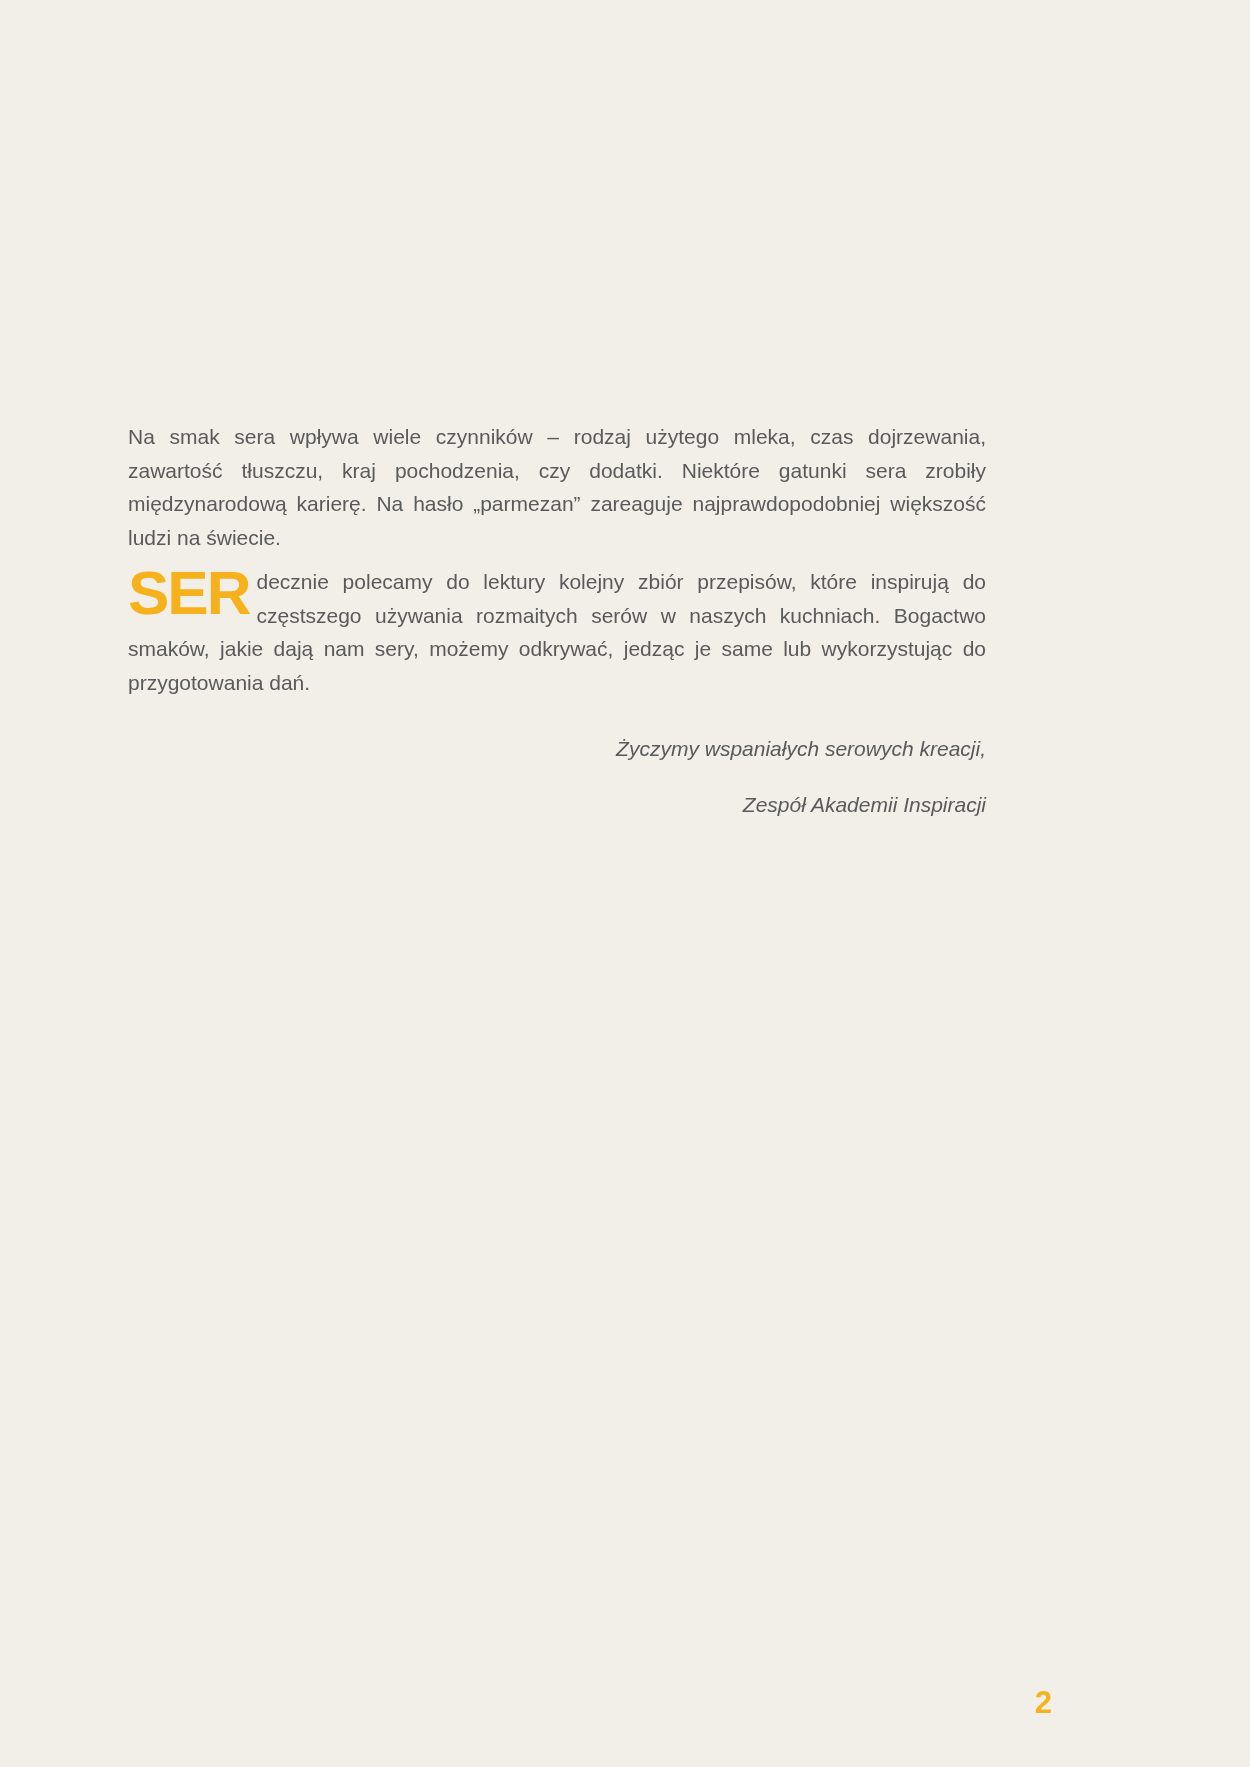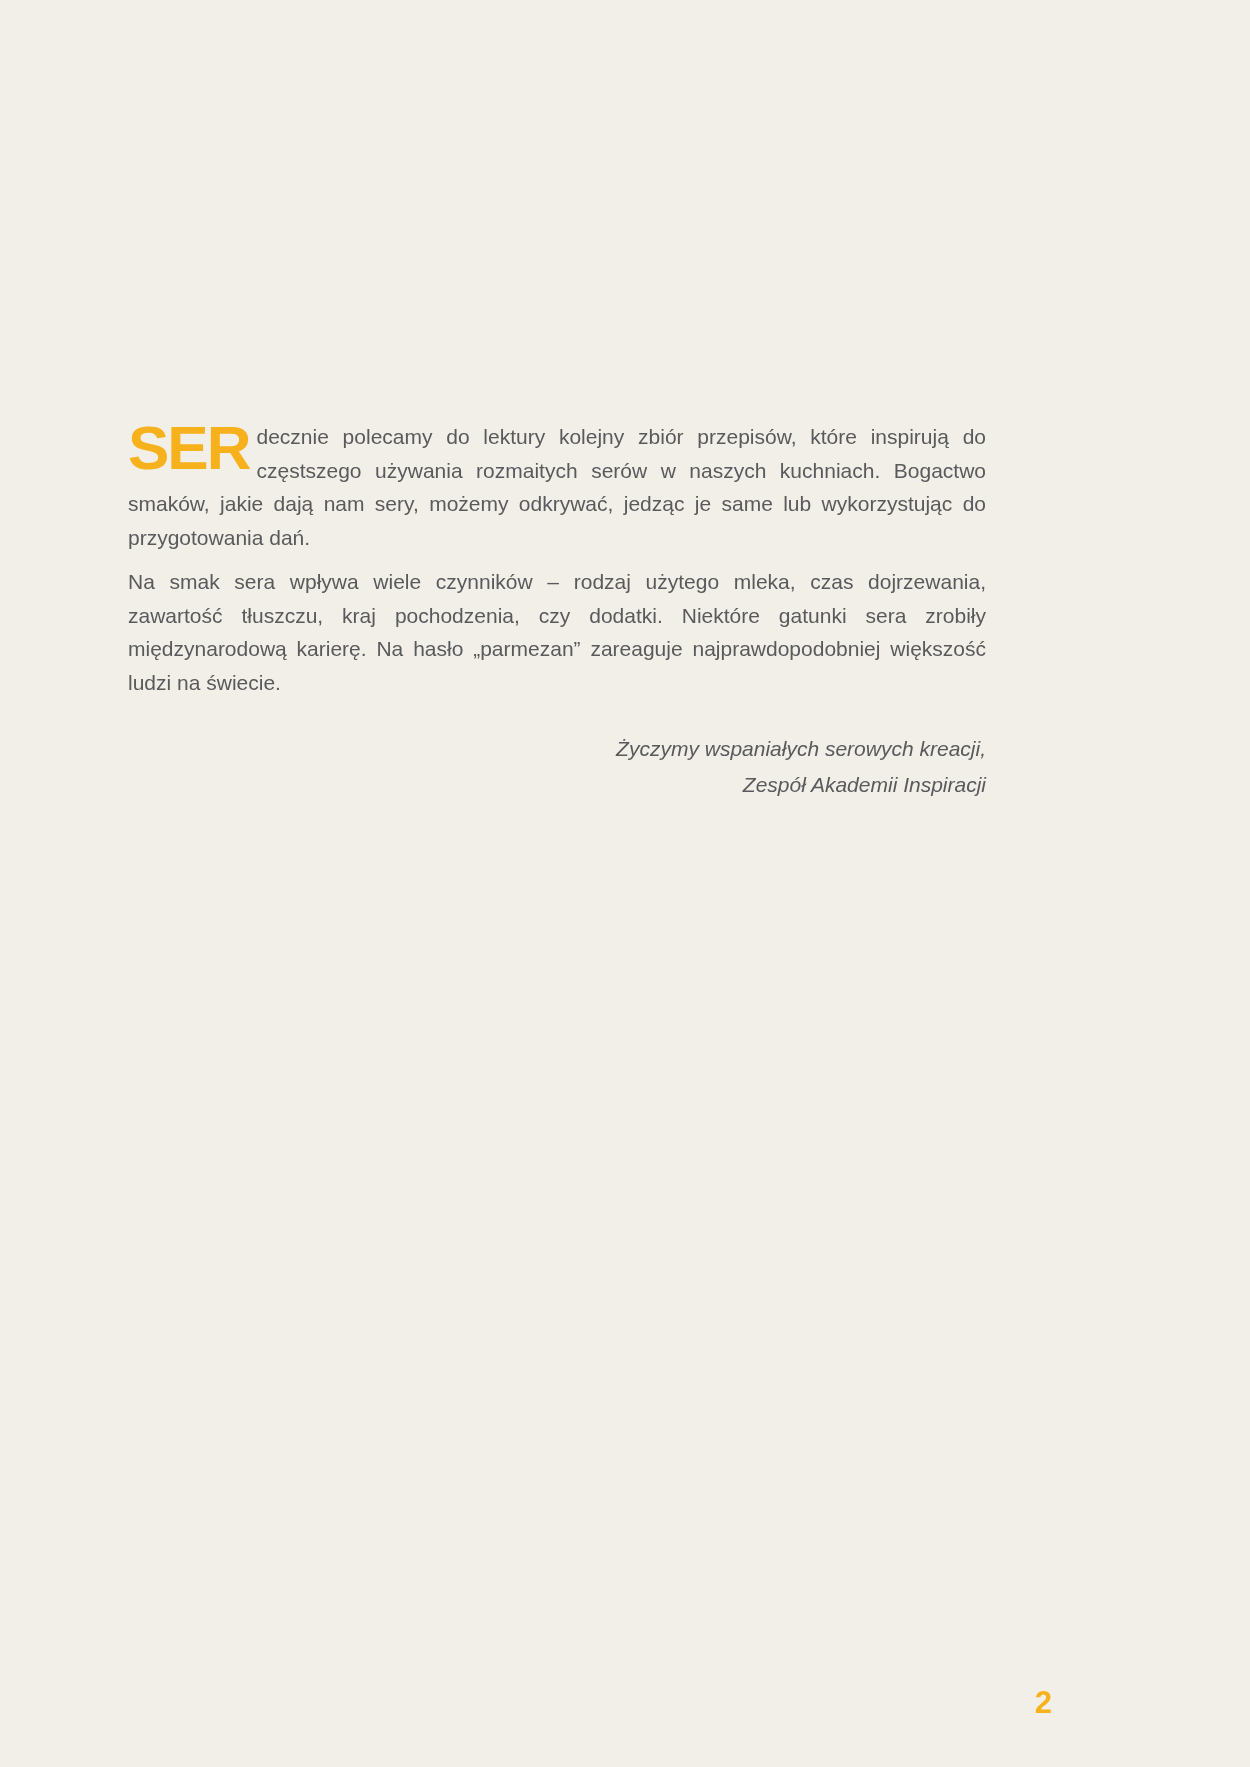--- a/index.html
+++ b/index.html
@@ -41,36 +41,37 @@
     margin-top: 2px;
   }
   .signature {
     margin-top: 32px;
     text-align: right;
     font-style: italic;
     color: #595a5c;
   }
   .sig-line {
     line-height: 36px;
+    margin-top: 20px;
   }
   .page-number {
     position: absolute;
     right: 198px;
     bottom: 46px;
     color: #f6b11c;
     font-weight: 700;
     font-size: 31px;
   }
 </style>
 </head>
 <body>
 
 <div class="page">
   <main class="content">
+    <p class="para">Na smak sera wpływa wiele czynników – rodzaj użytego mleka, czas dojrzewania, zawartość tłuszczu, kraj pochodzenia, czy dodatki.  Niektóre gatunki sera zrobiły międzynarodową karierę. Na hasło „parmezan” zareaguje najprawdopodobniej większość ludzi na świecie.</p>
     <p class="para"><span class="dropcap">SER</span><span>decznie polecamy do lektury kolejny zbiór przepisów, które inspirują do częstszego używania rozmaitych serów w naszych kuchniach. Bogactwo smaków, jakie dają nam sery, możemy odkrywać, jedząc je same lub wykorzystując do przygotowania dań.</span></p>
-    <p class="para">Na smak sera wpływa wiele czynników – rodzaj użytego mleka, czas dojrzewania, zawartość tłuszczu, kraj pochodzenia, czy dodatki.  Niektóre gatunki sera zrobiły międzynarodową karierę. Na hasło „parmezan” zareaguje najprawdopodobniej większość ludzi na świecie.</p>
     <div class="signature">
       <p class="sig-line">Życzymy wspaniałych serowych kreacji,</p>
       <p class="sig-line">Zespół Akademii Inspiracji</p>
     </div>
   </main>
   <div class="page-number">2</div>
 </div>
 
 </body></html>

